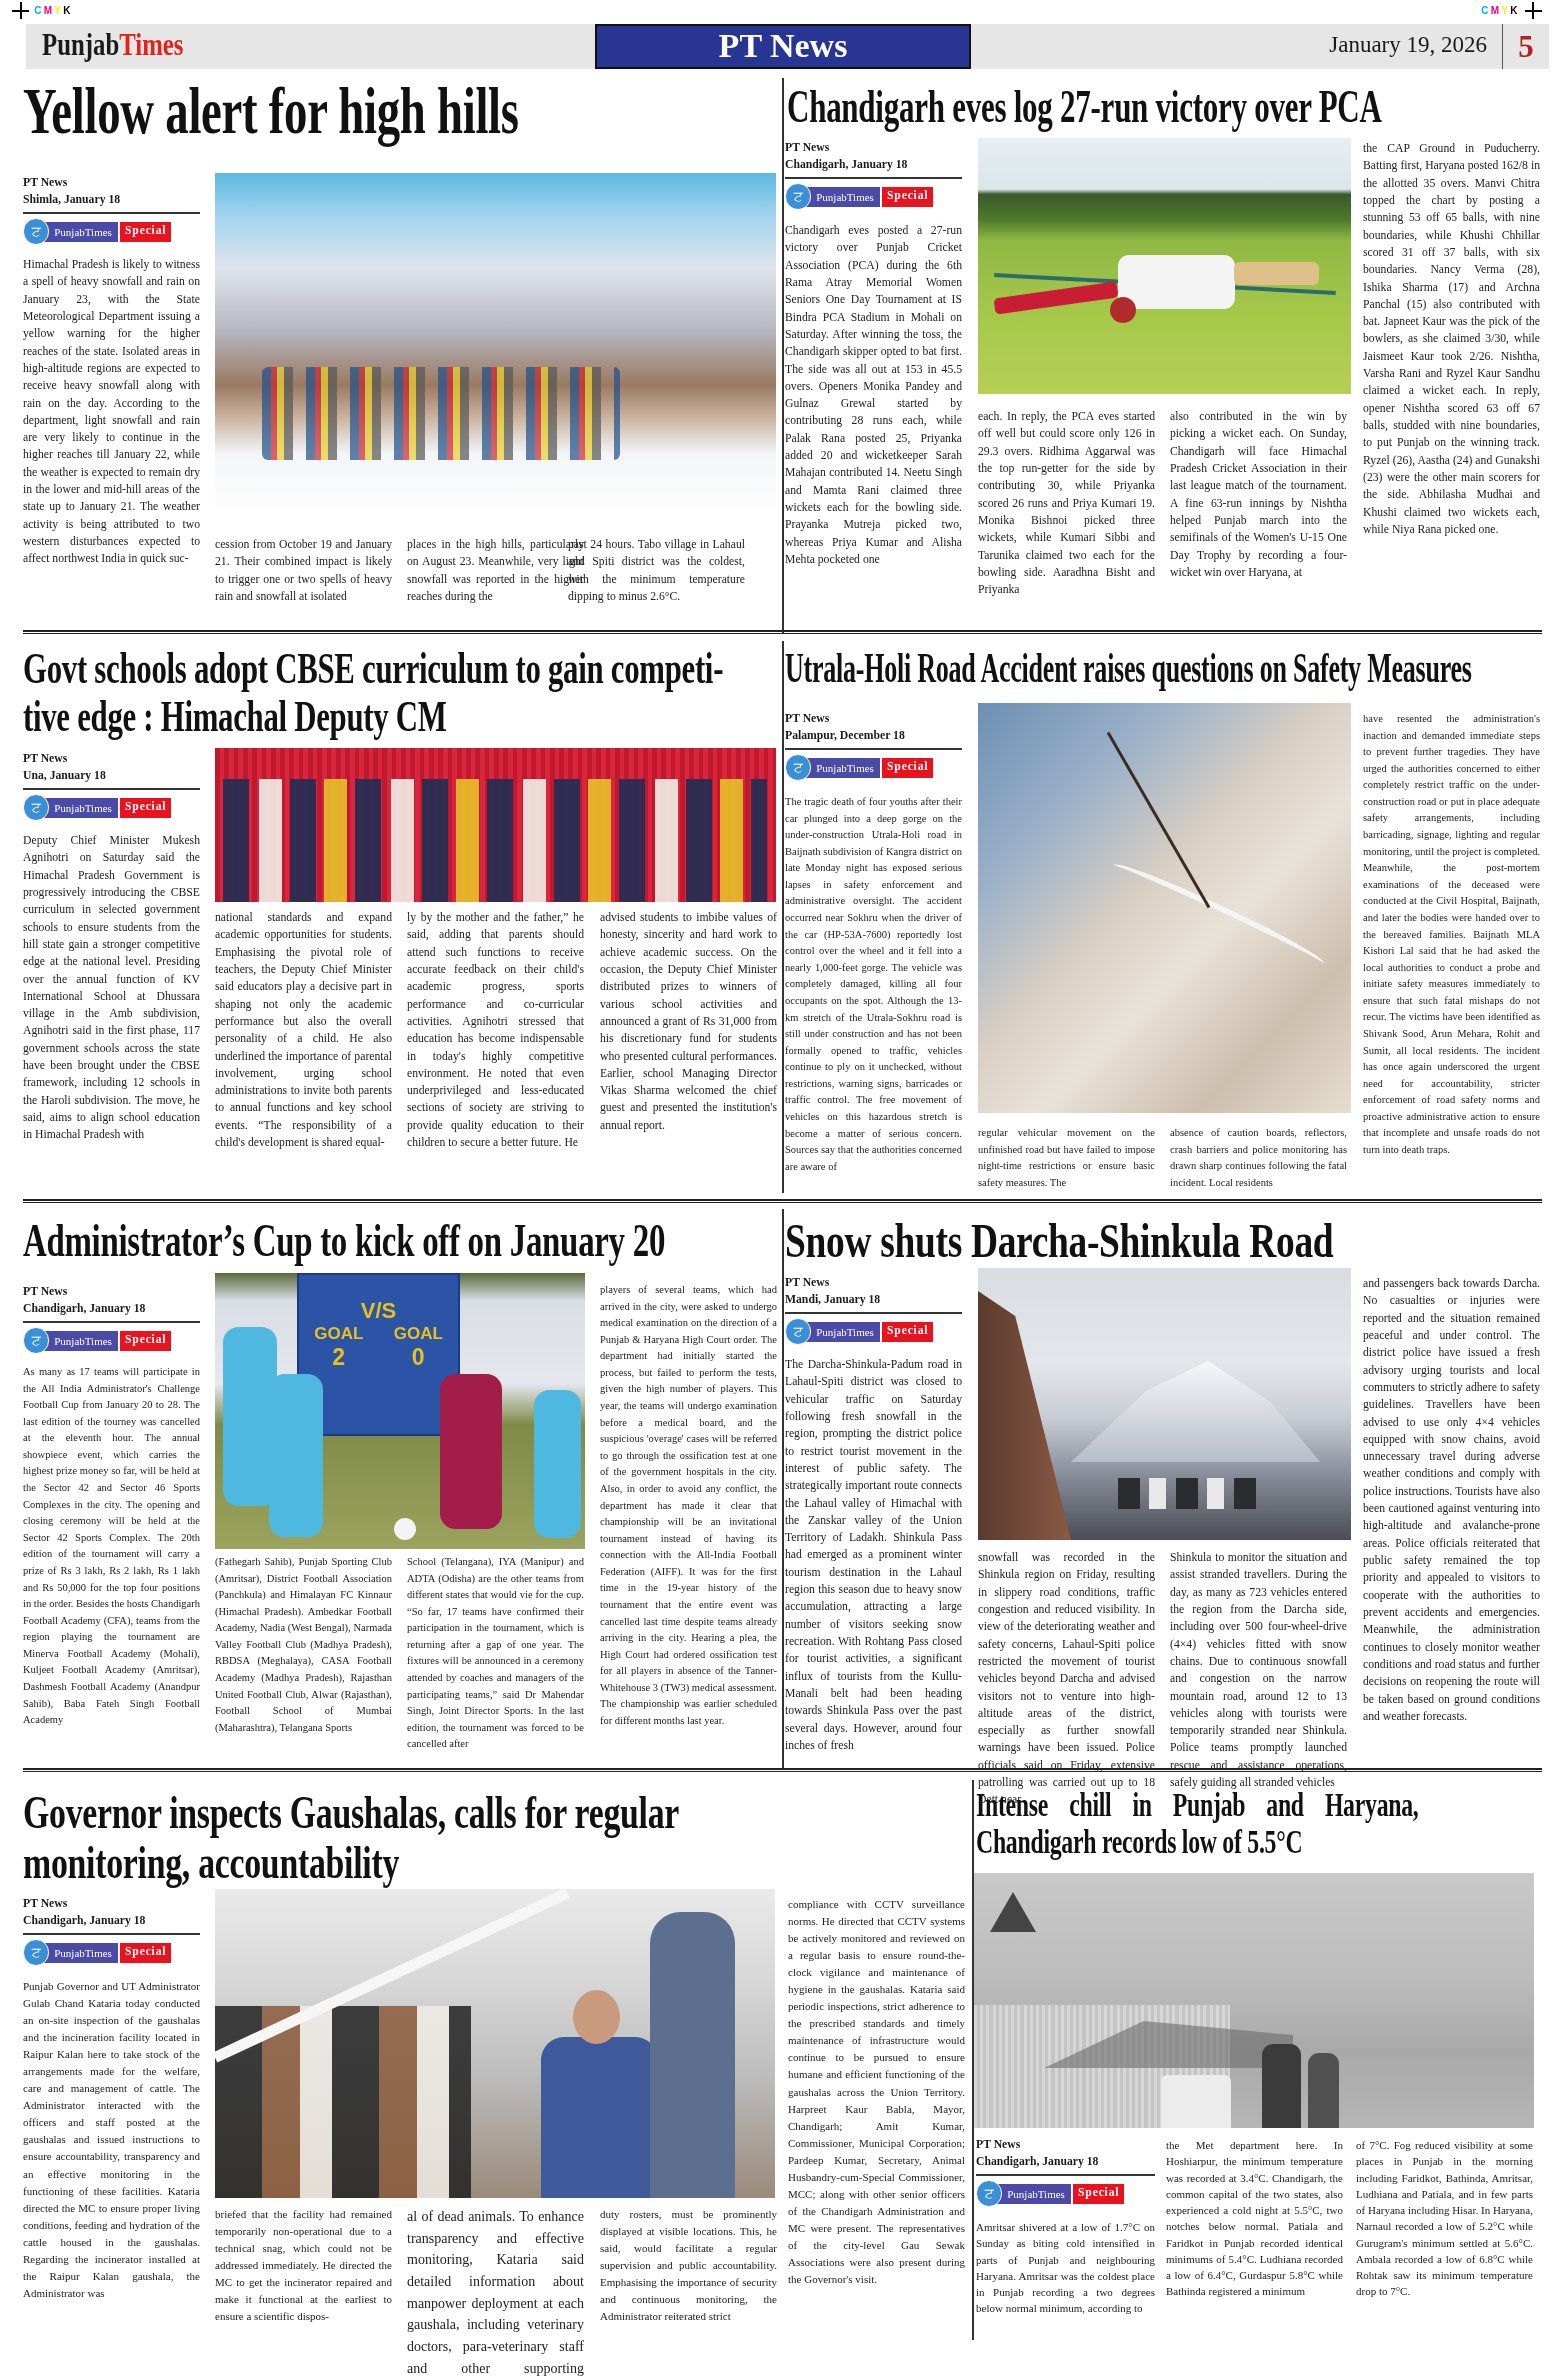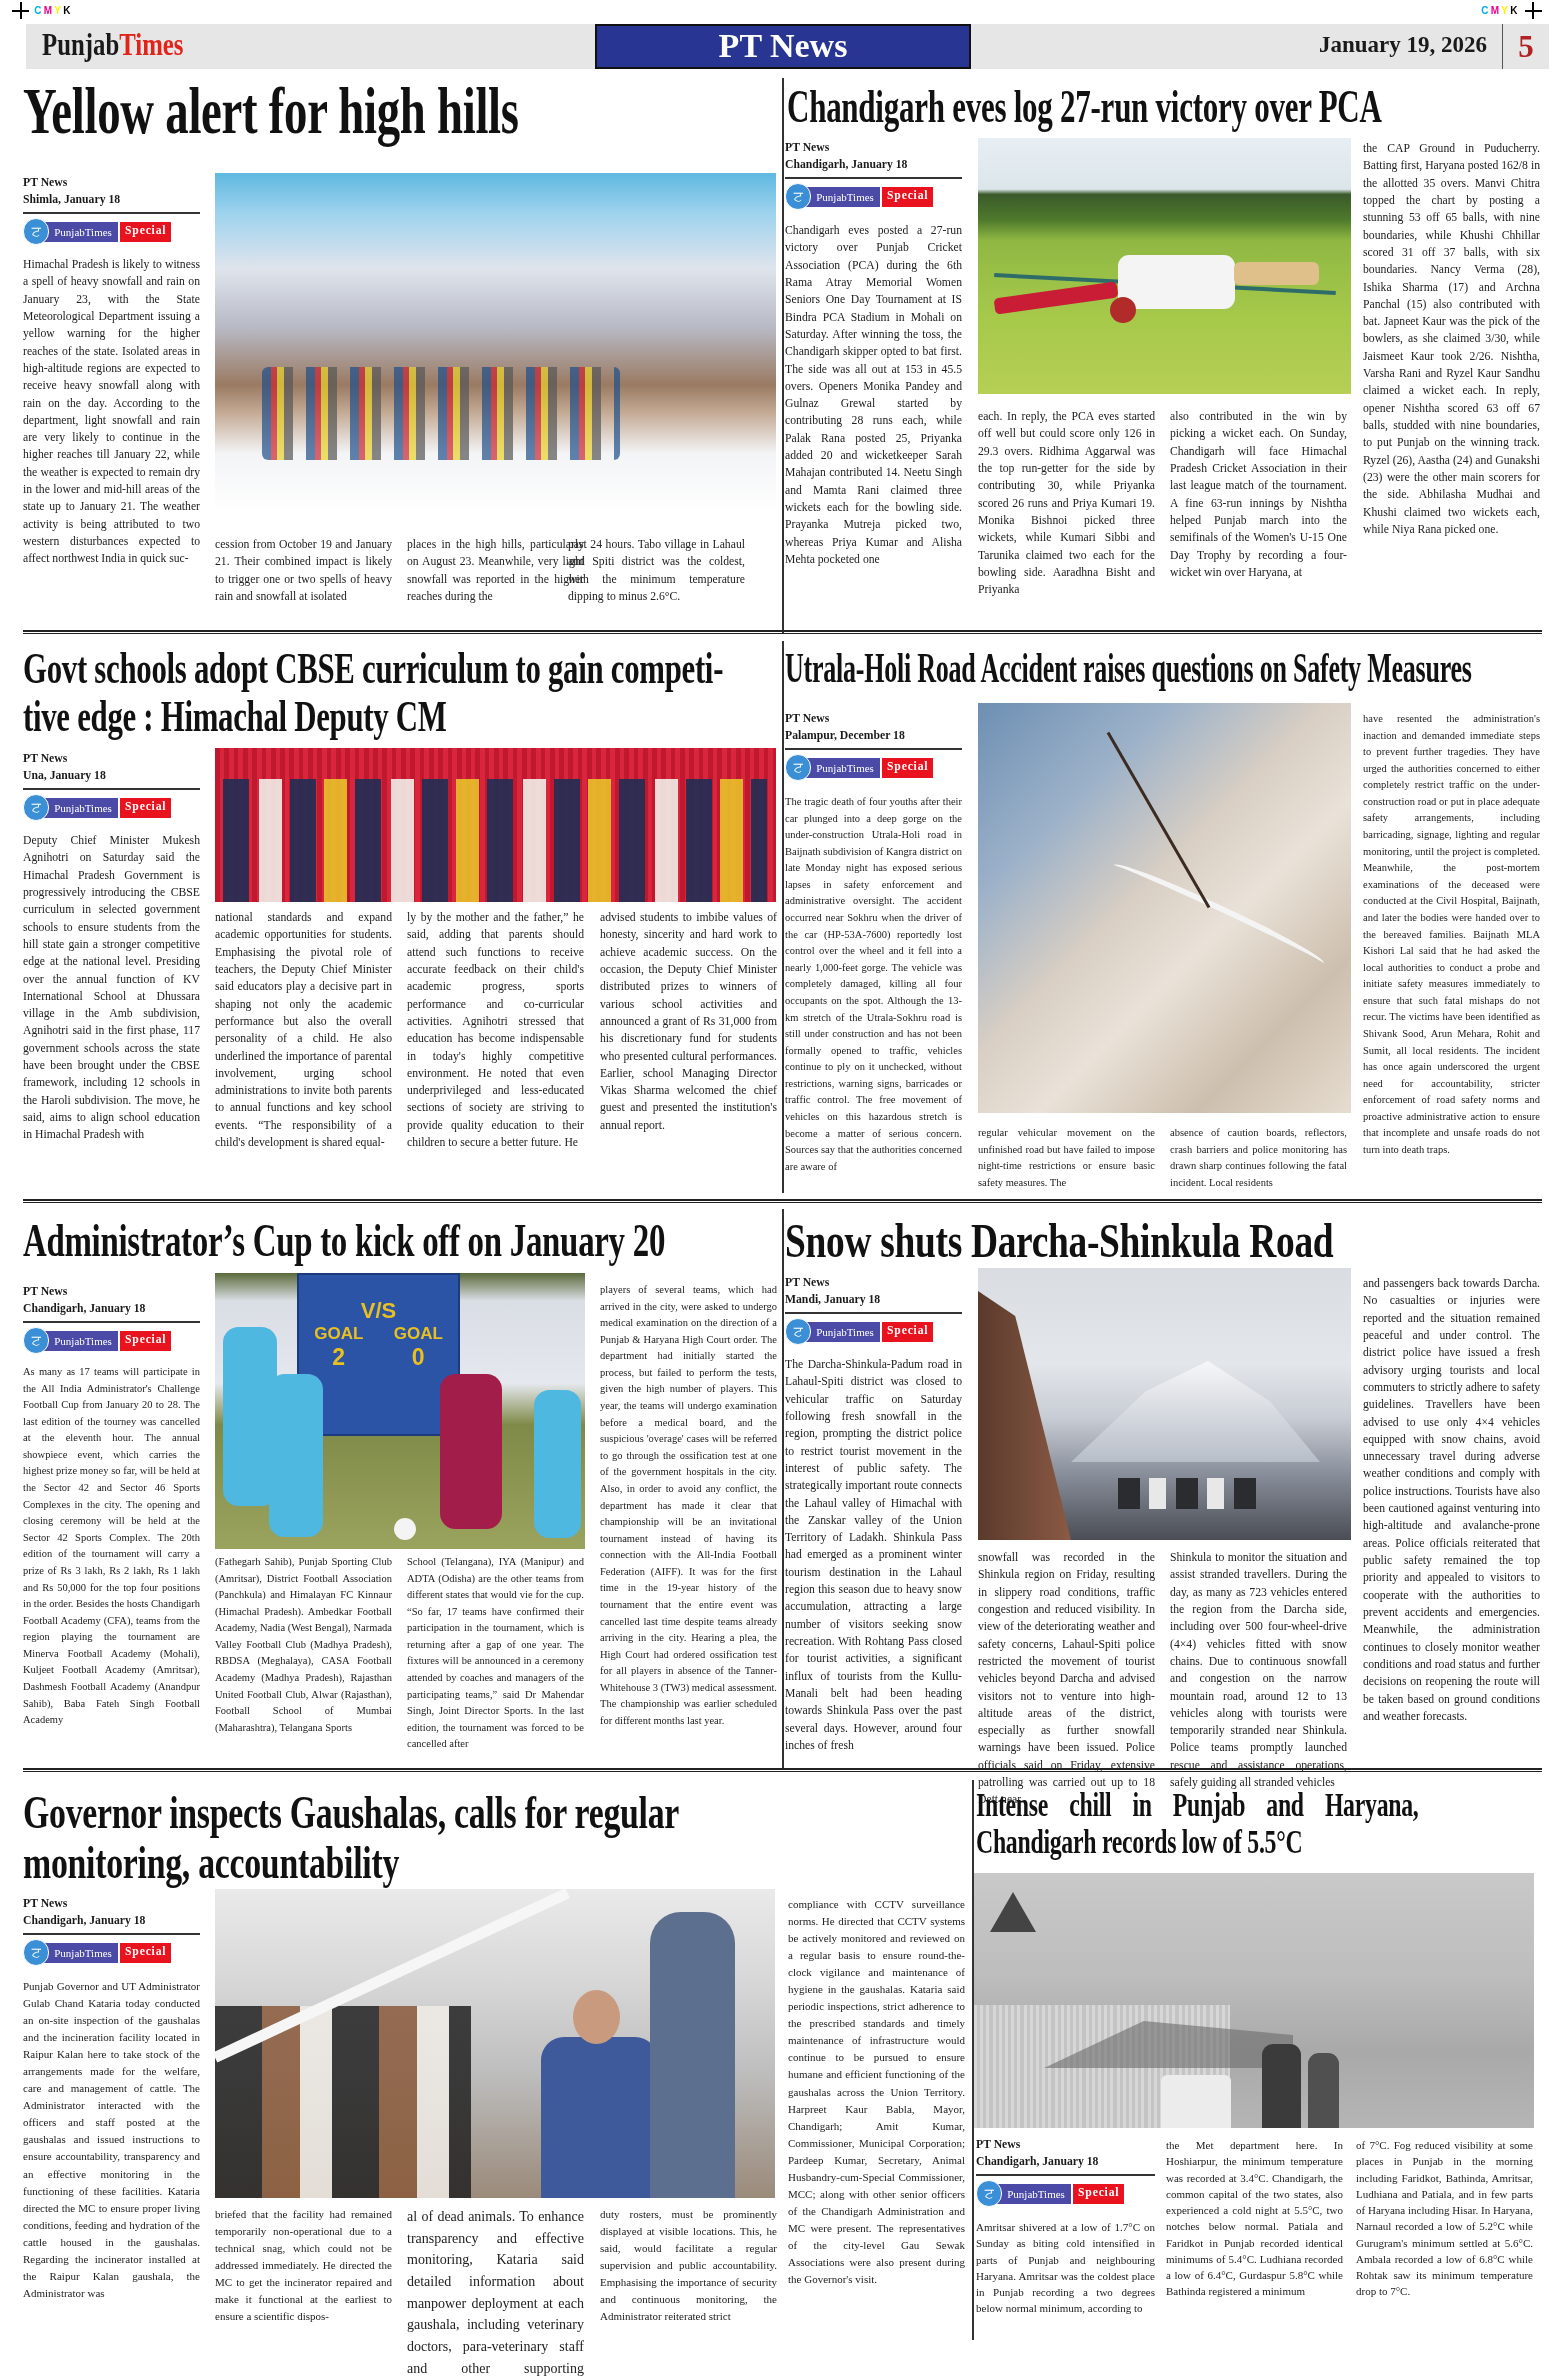--- a/index.html
+++ b/index.html
@@ -6,21 +6,21 @@
 body{width:1554px;height:2377px;background:#fff;font-family:"Liberation Serif","DejaVu Serif",serif;color:#1a1a1a;position:relative;overflow:hidden}
 .reg{position:absolute;top:4.7px;font-family:"Liberation Sans",sans-serif;font-size:10px;font-weight:bold;letter-spacing:2.3px}
 .reg .c{color:#00aeef}.reg .m{color:#ec008c}.reg .y{color:#fff200}.reg .k{color:#000}
 .reg-l{left:7.8px}.reg-r{right:7.8px}
 .cross{display:inline-block;width:17px;height:1.6px;background:#000;vertical-align:middle;position:relative;margin:0 4.7px}
 .cross:after{content:"";position:absolute;left:7.8px;top:-7.8px;width:1.6px;height:17px;background:#000}
 .masthead{position:absolute;top:24px;left:26px;width:1523px;height:45px;background:#e6e6e6;}
 .mh-left{position:absolute;left:15.5px;top:3.1px;font-size:31px;font-weight:bold;font-family:"Liberation Serif",serif;transform:scaleX(.8);transform-origin:left}
 .mh-left .times{color:#e2231a}
 .mh-center{position:absolute;left:569px;top:0;width:376px;height:45px;background:#283593;border:2.3px solid #111;color:#fff;font-size:34px;font-weight:bold;text-align:center;line-height:40px}
-.mh-date{position:absolute;right:62px;top:7.8px;font-size:23px;font-weight:bold}
+.mh-date{position:absolute;right:62px;top:7.8px;font-size:23px;font-weight:normal}
 .mh-page{position:absolute;right:0;top:0;width:47px;height:45px;border-left:1.6px solid #555;color:#b22222;font-size:31px;font-weight:bold;text-align:center;line-height:45px}
 .art{position:absolute}
 .hl{font-family:"Liberation Serif",serif;font-weight:bold;line-height:1.12;white-space:nowrap;transform-origin:left top;color:#111;letter-spacing:-0.4px}
 .byline{font-size:11.7px;font-weight:bold;line-height:1.45}
 .byline-rule{height:2.3px;background:#333;margin:3.1px 0 6.2px}
 .badge{display:flex;align-items:center;height:22px;margin-bottom:9.3px}
 .badge .logo{width:26.4px;height:26.4px;border-radius:50%;background:#3a8fd6;color:#fff;font-size:14px;display:flex;align-items:center;justify-content:center;margin-right:-6.2px;z-index:2;border:1.6px solid #fff}
 .badge .pt{background:#4b4aa6;color:#fff;font-size:11px;padding:3.1px 6.2px 3.1px 11px;height:20px;line-height:14px}
 .badge .sp{background:#e8131e;color:#fff;font-size:11.7px;font-weight:bold;padding:2.3px 4.7px;height:20px;margin-left:2.3px;letter-spacing:0.8px}
 .col{position:absolute;font-size:11.7px;line-height:1.48;text-align:justify;hyphens:auto;color:#222}

